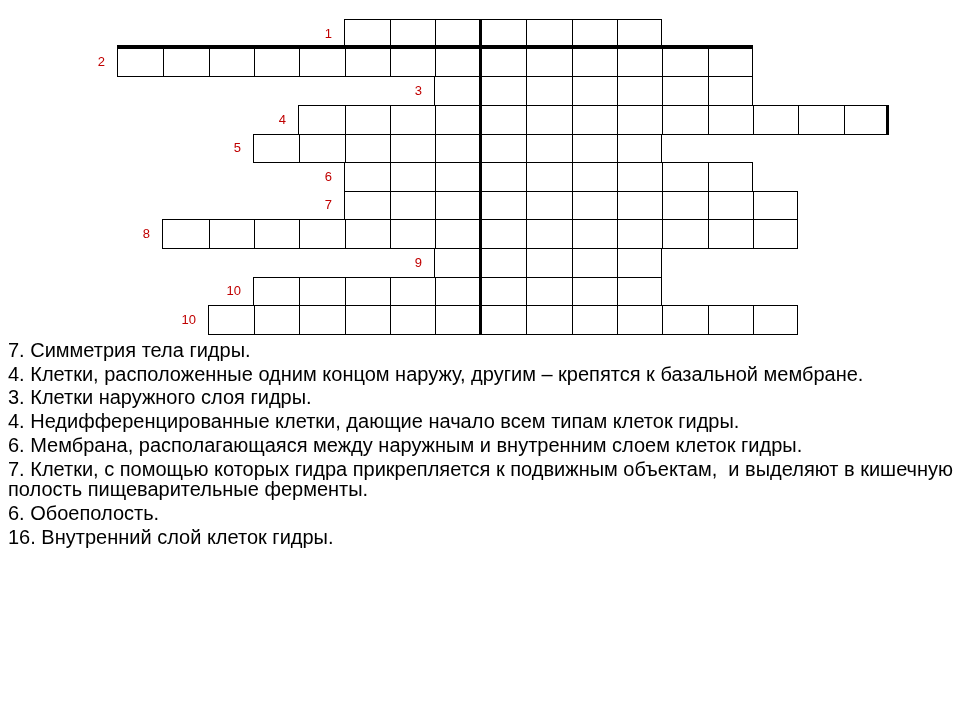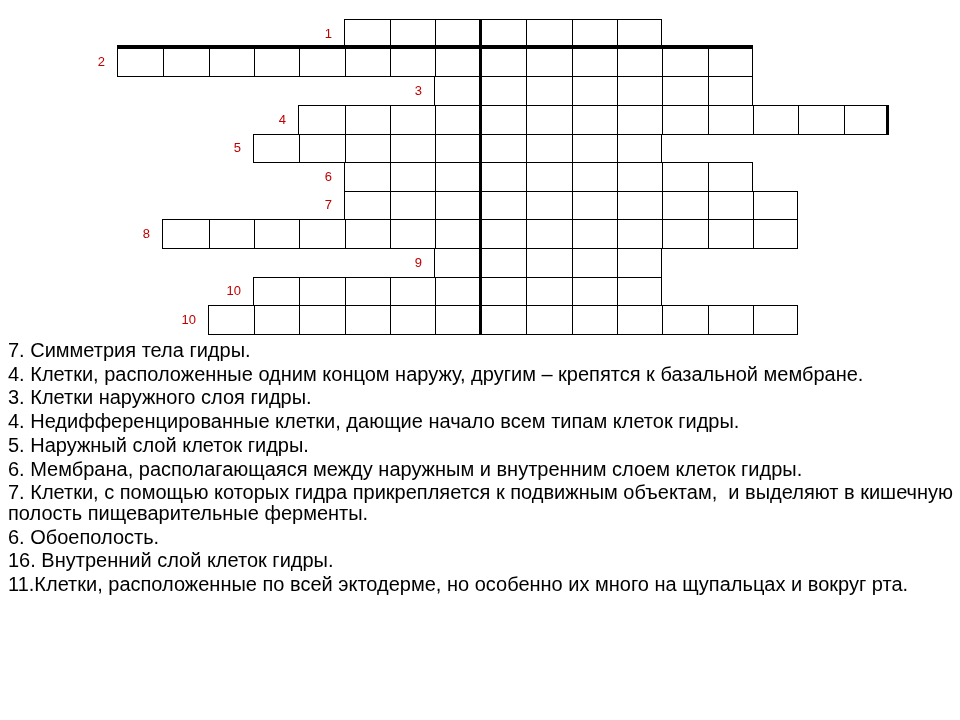--- a/index.html
+++ b/index.html
@@ -301,20 +301,18 @@
         <div class="cell" style="left: 544px; width: 45px;"></div>
       </div>
       <div class="rownum" style="left: 148px; width: 48px; top: 305px; height: 29px; line-height: 29px; color: rgb(192, 0, 0);">10</div>
       <div class="boldline" style="left: 479px; top: 19px; width: 3px; height: 316px; background: rgb(0, 0, 0);"></div>
     </div>
   <div class="clues" id="clues">
       <p>7. Симметрия тела гидры.</p>
       <p>4. Клетки, расположенные одним концом наружу, другим – крепятся к базальной мембране.</p>
       <p>3. Клетки наружного слоя гидры.</p>
       <p>4. Недифференцированные клетки, дающие начало всем типам клеток гидры.</p>
-      <p>5. Наружный слой клеток гидры.</p>
       <p>6. Мембрана, располагающаяся между наружным и внутренним слоем клеток гидры.</p>
       <p>7. Клетки, с помощью которых гидра прикрепляется к подвижным объектам,  и выделяют в кишечную полость пищеварительные ферменты.</p>
       <p>6. Обоеполость.</p>
       <p>16. Внутренний слой клеток гидры.</p>
-      <p>11.Клетки, расположенные по всей эктодерме, но особенно их много на щупальцах и вокруг рта.</p>
     </div>
 </div>
 
 </body></html>

